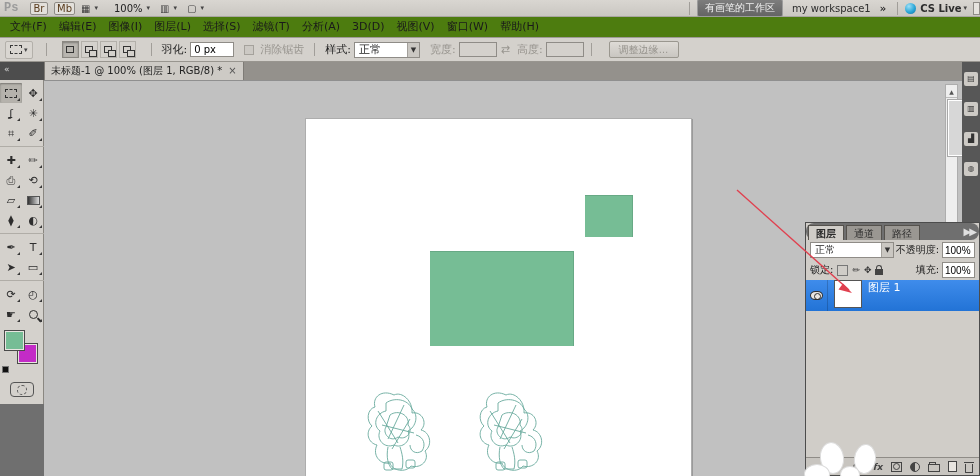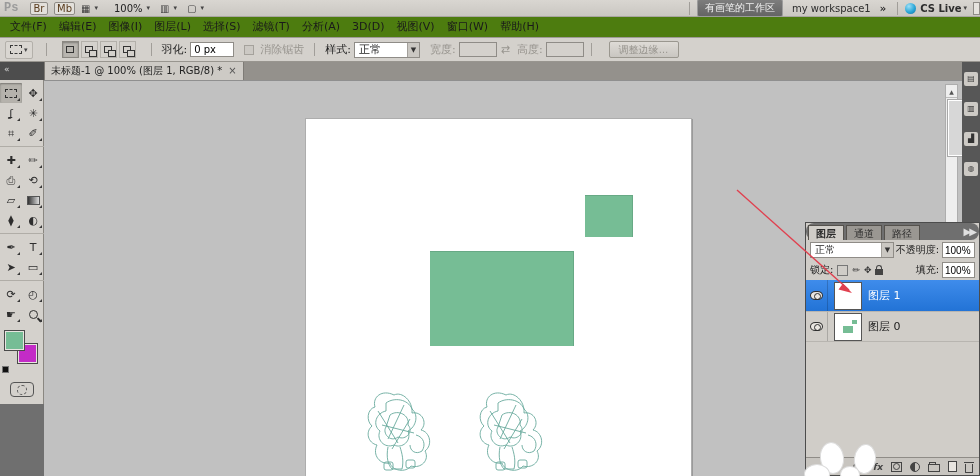--- a/index.html
+++ b/index.html
@@ -98,21 +98,21 @@
   .lp-row { display:flex; align-items:center; padding:2px 4px; }
   .lp-blend-dd { display:flex; align-items:center; height:16px; border:1px solid #8f8c87; background:#fff; width:84px; justify-content:space-between; padding-left:4px; font-size:10px; }
   .lp-val { width:33px; height:16px; border:1px solid #8f8c87; background:#fff; font-size:10px; text-align:left; padding:1px 2px; margin-left:3px; }
   .lp-label { font-size:10px; margin-left:auto; }
   .lp-label.first { margin-left:0; }
   .lock-icons { display:flex; align-items:center; gap:4px; margin-left:4px; }
   .lock-ic { font-size:9px; color:#333; }
   .lock-checker { width:11px; height:11px; border:1px solid #777; background:#fff linear-gradient(45deg,#bbb 25%,transparent 25%,transparent 75%,#bbb 75%), linear-gradient(45deg,#bbb 25%,transparent 25%,transparent 75%,#bbb 75%); background-size:6px 6px; background-position:0 0,3px 3px; }
   .mi-lock { width:8px; height:6px; background:#444; position:relative; margin-top:4px; }
   .mi-lock::before { content:""; position:absolute; left:1px; top:-4px; width:4px; height:4px; border:1.5px solid #444; border-bottom:none; border-radius:3px 3px 0 0; }
-  .layer-row { height:31px; display:flex; align-items:center; }
+  .layer-row { height:31px; display:flex; align-items:flex-start; }
   .layer-row.selected { background:linear-gradient(#3f8ceb,#2273d6); color:#fff; }
   .layer-row.normal { border-bottom:1px solid #b8b5b0; border-top:1px solid #b8b5b0; }
   .eye-cell { width:22px; display:flex; justify-content:center; align-items:center; align-self:stretch; border-right:1px solid rgba(0,0,0,.18); }
   .eye { width:13px; height:9px; border:1px solid #2f2f2f; border-radius:50% / 60%; position:relative; background:#e9e6e1; }
   .eye::after { content:""; position:absolute; left:3px; top:1px; width:5px; height:5px; border:1px solid #2f2f2f; border-radius:50%; }
   .thumb { width:28px; height:28px; margin:0 6px; border:1px solid #555; outline:1px solid #fff; outline-offset:-2px; position:relative; background:#fff; }
   .thumb.checker { background:#fff linear-gradient(45deg,#c9c9c9 25%,transparent 25%,transparent 75%,#c9c9c9 75%), linear-gradient(45deg,#c9c9c9 25%,transparent 25%,transparent 75%,#c9c9c9 75%); background-size:8px 8px; background-position:0 0,4px 4px; }
   .thumb .mini-rect { position:absolute; background:#76bd95; }
   .thumb .mr1 { left:17px; top:6px; width:5px; height:4px; }
   .thumb .mr2 { left:8px; top:12px; width:10px; height:7px; }
@@ -385,30 +385,20 @@
     <span class="lp-label">填充:</span>
     <input class="lp-val" value="100%" style="">
   </div>
   <div class="layer-row selected">
     <div class="eye-cell">
         <span class="eye"></span>
       </div>
     <div class="thumb checker"></div>
     <span class="layer-name">图层 1</span>
   </div>
-  <div class="layer-row normal">
-    <div class="eye-cell">
-        <span class="eye"></span>
-      </div>
-    <div class="thumb">
-      <span class="mini-rect mr1"></span>
-      <span class="mini-rect mr2"></span>
-    </div>
-    <span class="layer-name">图层 0</span>
-  </div>
   <div class="lp-fill"></div>
   <div class="lp-bottom">
     <span class="blob b1"></span>
     <span class="blob b2"></span>
     <span class="blob b3"></span>
     <span class="blob b4"></span>
     <span class="mi mi-link"></span>
     <span class="mi mi-fx">fx</span>
     <span class="mi mi-mask"></span>
     <span class="mi mi-adjust"></span>

